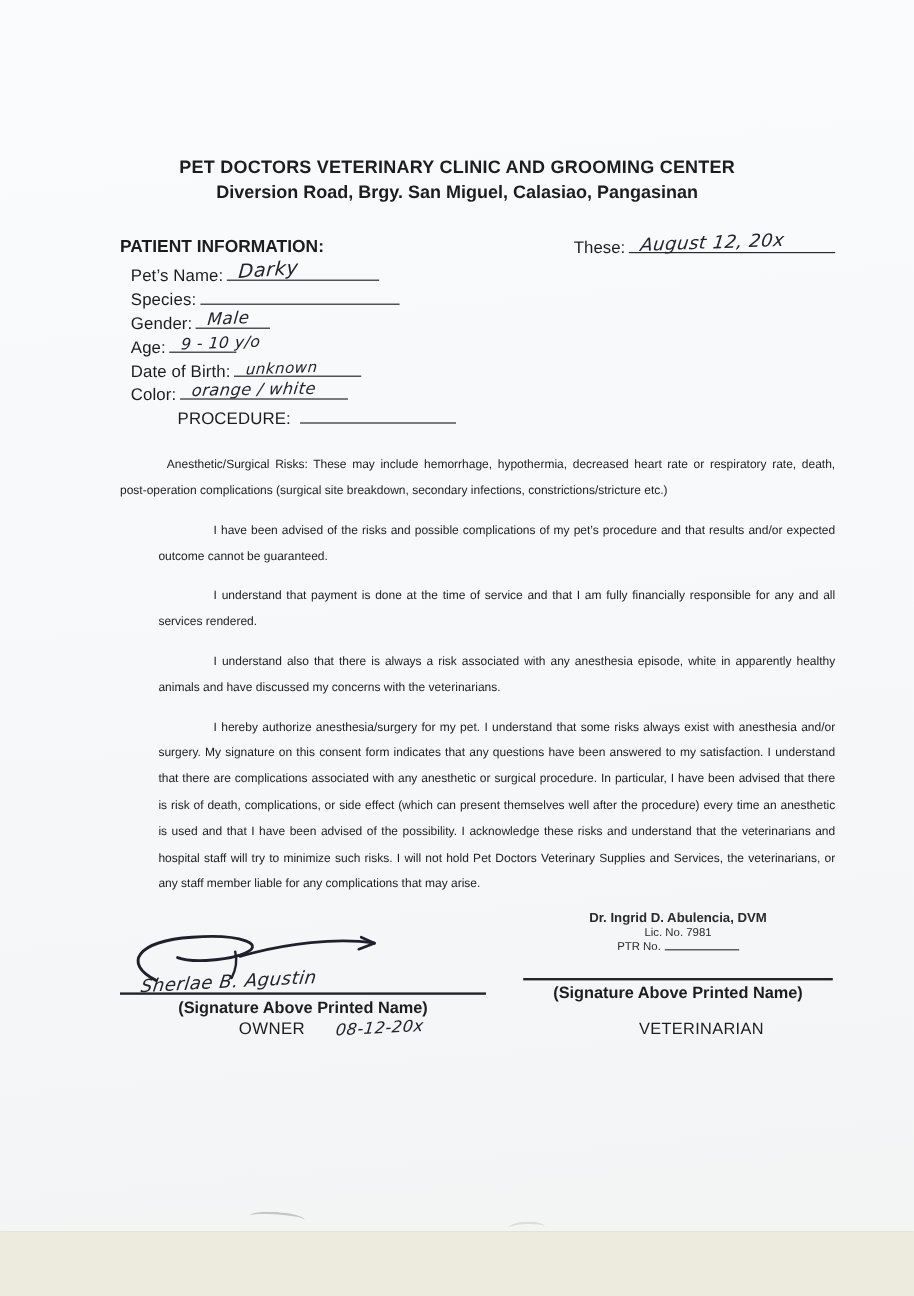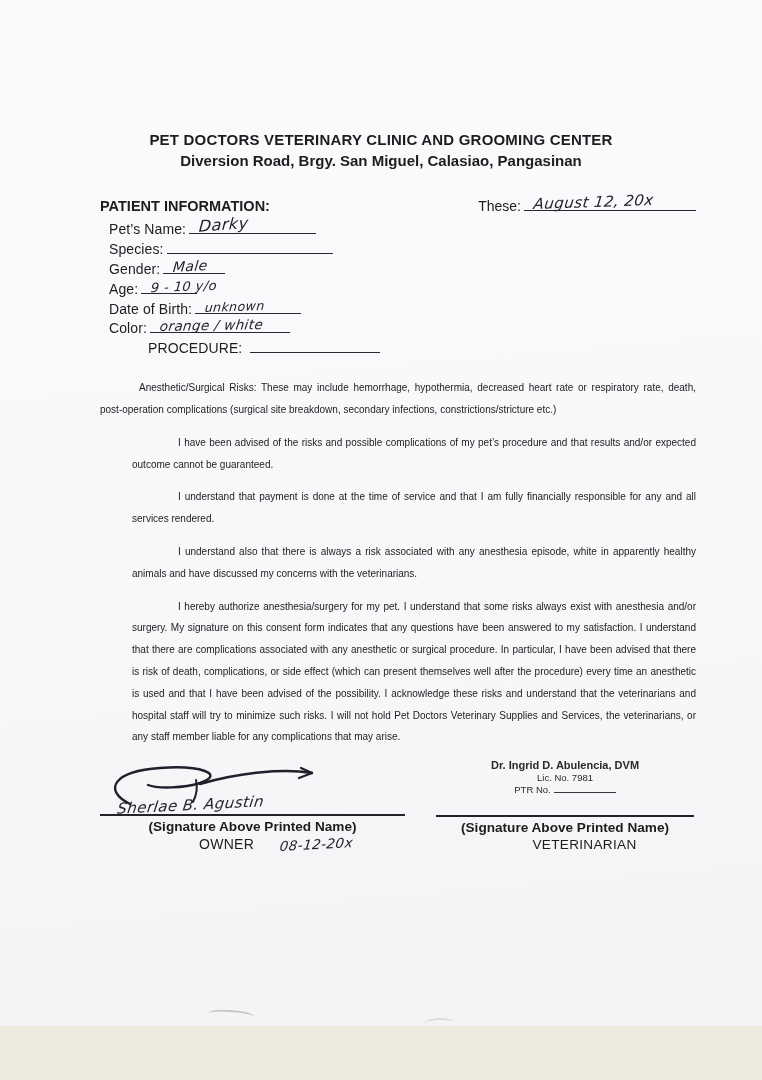--- a/index.html
+++ b/index.html
@@ -92,21 +92,21 @@
   .sig-name {
     position: absolute; left: 18px; bottom: 0px;
     font-size: 15px; transform: skewX(-10deg) rotate(-3deg);
   }
   .sig-flourish { position: absolute; left: 0; top: 0; }
   .sig-line { border-bottom: 2px solid #23232a; }
   .sig-caption { font-size: 13.6px; text-align: center; margin-top: 3px; font-weight: bold; }
   .role-row { display: flex; align-items: flex-end; margin-top: 2px; padding-left: 60px; }
   .role { font-size: 14px; letter-spacing: 0.3px; }
   .owner-date { font-size: 13.5px; margin-left: 26px; transform: skewX(-9deg) rotate(-3deg); }
-  .vet-role { margin-top: 2px; font-size: 13.6px; }
+  .vet-role { margin-top: 15px; font-size: 13.6px; }
 
   .vet-name { font-size: 11px; color: #2a2a2c; font-weight: bold; }
   .vet-lic { font-size: 9.5px; margin-top: 1px; color: #2a2a2c; }
   .vet-ptr { font-size: 9.5px; margin-top: 1px; margin-bottom: 20px; color: #2a2a2c; }
   .ptr-line { display: inline-block; width: 62px; border-bottom: 1px solid #3a3a3e; height: 8px; margin-left: 3px; }
 
   .smudge {
     position: absolute; border-radius: 50%;
     border-top: 2px solid rgba(110,110,105,0.35);
     width: 46px; height: 10px;

